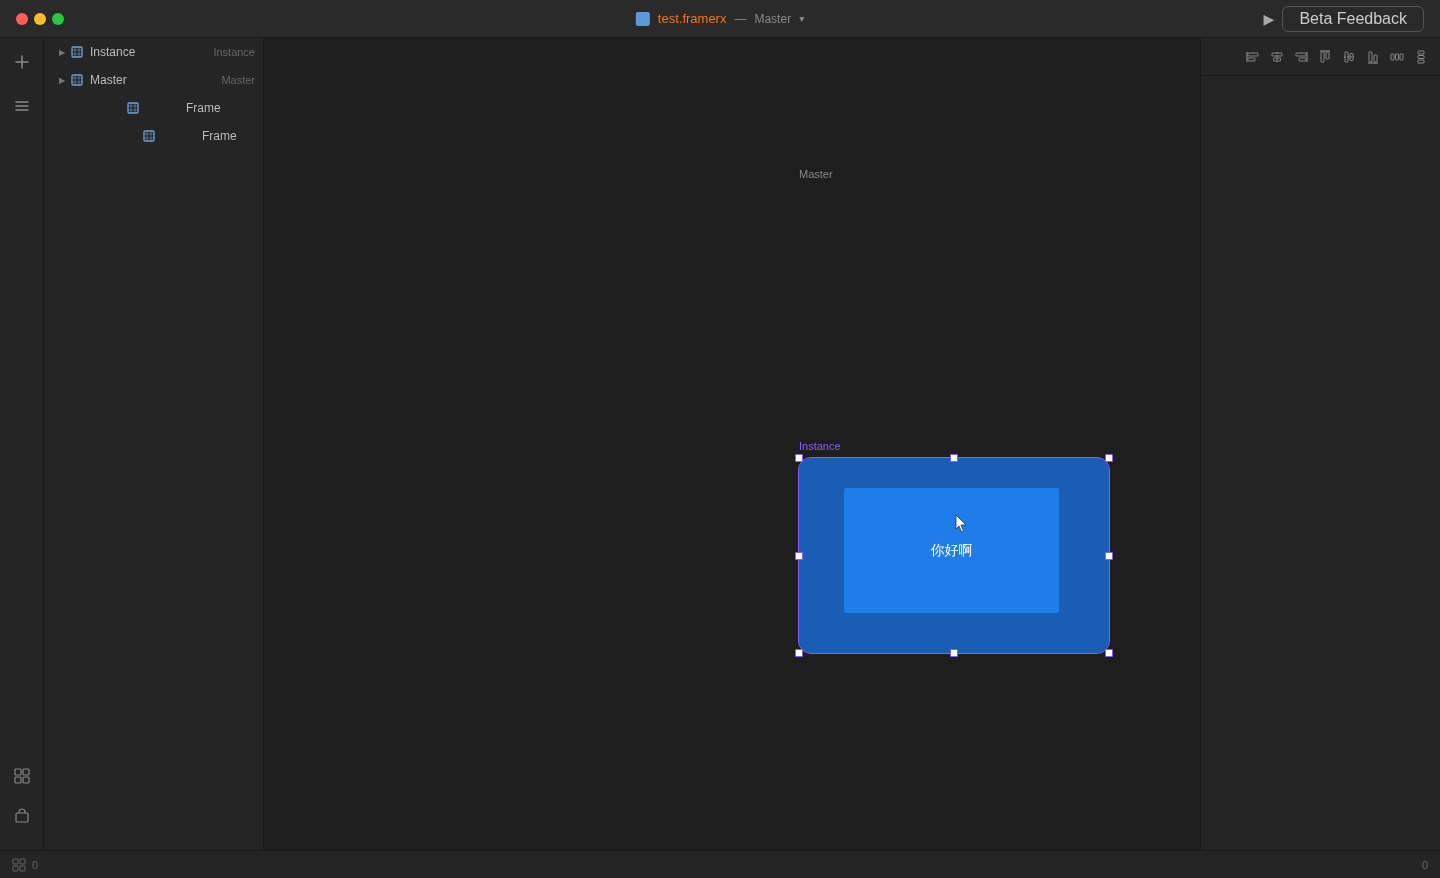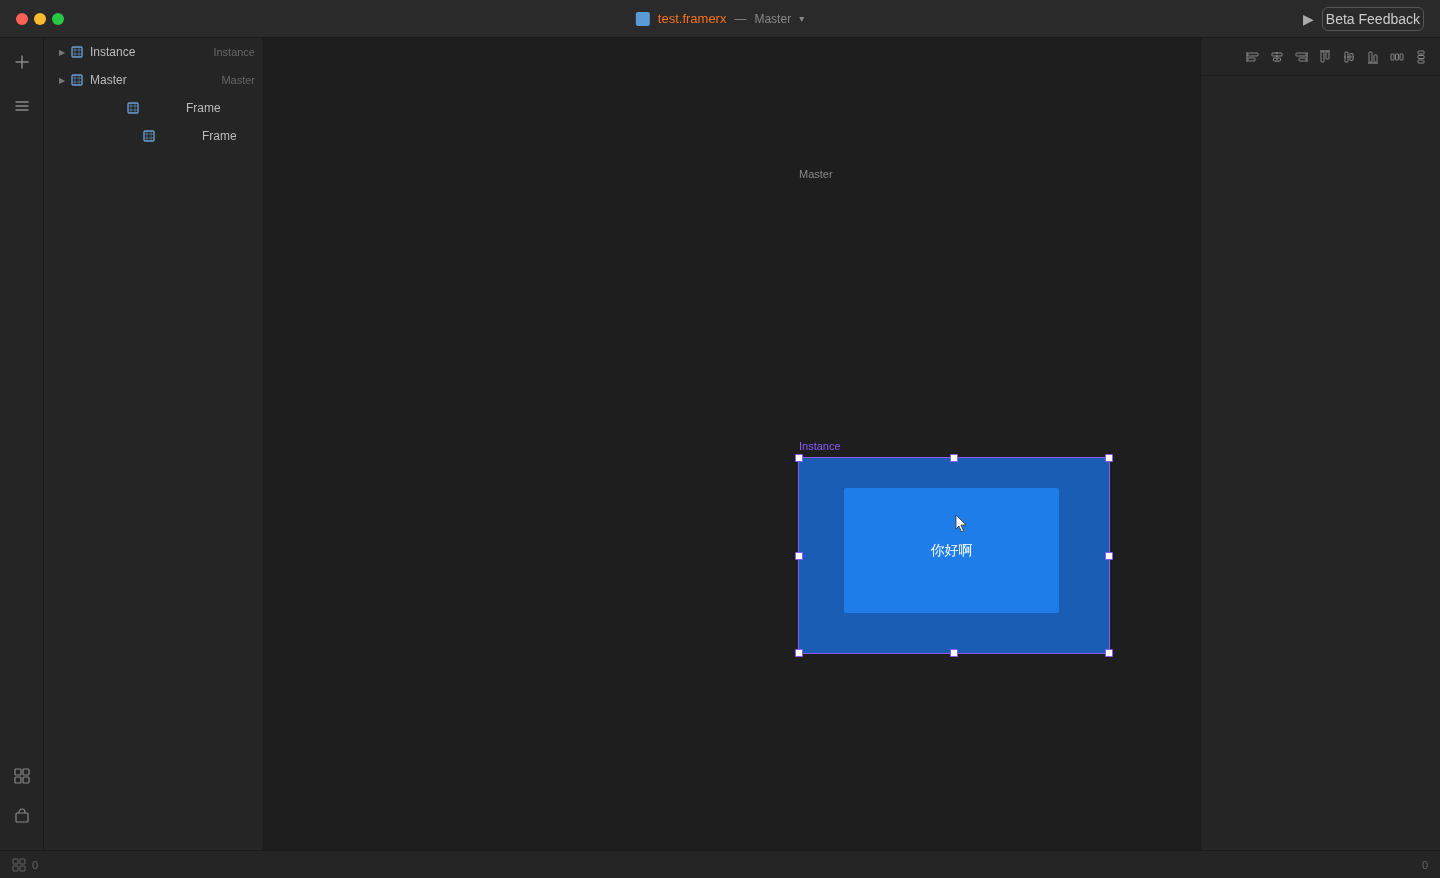--- a/index.html
+++ b/index.html
@@ -85,22 +85,22 @@
       color: #aaa;
       font-size: 14px;
       display: flex;
       align-items: center;
     }
     .beta-feedback-btn {
       background: none;
       border: 1px solid #555;
       border-radius: 6px;
       color: #ccc;
-      font-size: 14px;
-      padding: 3px 3px;
+      font-size: 16px;
+      padding: 3px 16px;
       cursor: pointer;
     }
 
     
     .main-layout {
       display: flex;
       flex: 1;
       overflow: hidden;
     }
 
@@ -367,21 +367,21 @@
 
   <div class="canvas-area">
 
     <div style="position: absolute; left: 535px; top: 148px;">
       <span class="frame-label" style="color: #888; position: absolute; top: -18px; left: 0; font-size: 11px;">Master</span>
 
     </div>
 
     <div style="position: absolute; left: 535px; top: 420px;">
       <span style="color: #8b5cf6; position: absolute; top: -18px; left: 0; font-size: 11px;">Instance</span>
-      <div style="position: relative; width: 310px; height: 195px; background: #1a5db5; border-radius: 4px; outline: 1px solid #8b5cf6;">
+      <div style="position: relative; width: 310px; height: 195px; background: #1a5db5; border-radius: 12px; outline: 1px solid #8b5cf6;">
 
         <div style="position:absolute; top:-4px; left:-4px; width:8px; height:8px; background: white; border: 1px solid #8b5cf6; border-radius: 1px;"></div>
         <div style="position:absolute; top:-4px; right:-4px; width:8px; height:8px; background: white; border: 1px solid #8b5cf6; border-radius: 1px;"></div>
         <div style="position:absolute; bottom:-4px; left:-4px; width:8px; height:8px; background: white; border: 1px solid #8b5cf6; border-radius: 1px;"></div>
         <div style="position:absolute; bottom:-4px; right:-4px; width:8px; height:8px; background: white; border: 1px solid #8b5cf6; border-radius: 1px;"></div>
 
         <div style="position:absolute; top:50%; left:-4px; transform: translateY(-50%); width:8px; height:8px; background: white; border: 1px solid #8b5cf6; border-radius: 1px;"></div>
         <div style="position:absolute; top:50%; right:-4px; transform: translateY(-50%); width:8px; height:8px; background: white; border: 1px solid #8b5cf6; border-radius: 1px;"></div>
         <div style="position:absolute; top:-4px; left:50%; transform: translateX(-50%); width:8px; height:8px; background: white; border: 1px solid #8b5cf6; border-radius: 1px;"></div>
         <div style="position:absolute; bottom:-4px; left:50%; transform: translateX(-50%); width:8px; height:8px; background: white; border: 1px solid #8b5cf6; border-radius: 1px;"></div>

